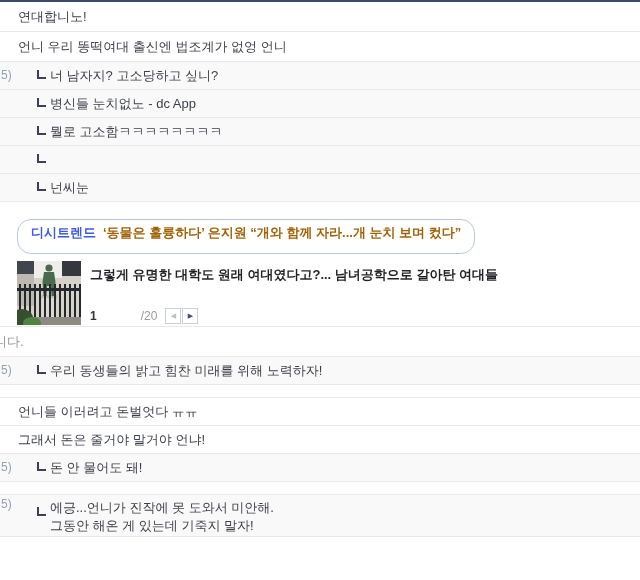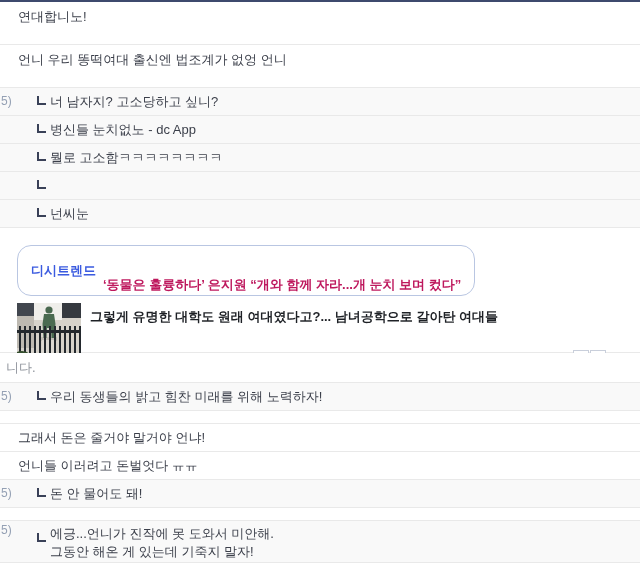--- a/index.html
+++ b/index.html
@@ -18,32 +18,32 @@
     height:2px;background:#3e4a6d;width:100%;
   }
   .row{
     position:relative;
     box-sizing:border-box;
     border-bottom:1px solid #e9e9e9;
     font-size:13px;
     color:#3b3f4a;
     background:#ffffff;
   }
-  .row.lvl0{height:43px;line-height:29px;padding-left:18px;}
+  .row.lvl0{height:30px;line-height:29px;padding-left:18px;}
   .row.reply{
     height:28px;line-height:27px;
     background:#f9f9f9;
     padding-left:50px;
   }
   .row.reply.tall{
     height:42px;
     line-height:18px;
     padding-top:4px;
   }
-  .row.cutrow{height:30px;line-height:29px;padding-left:12px;color:#8f949c;}
+  .row.cutrow{height:30px;line-height:29px;padding-left:0;color:#8f949c;}
   .cut-text{display:inline-block;margin-left:-6px;}
   .reply-icon{
     position:absolute;
     left:37px;top:50%;
     width:7px;height:7px;
     margin-top:-6px;
     border-left:2px solid #3a4158;
     border-bottom:2px solid #3a4158;
   }
   .row.reply.tall .reply-icon{top:12px;margin-top:0;}
@@ -59,48 +59,48 @@
   }
   
   .widget{
     box-sizing:border-box;
     height:125px;
     background:#ffffff;
     border-bottom:1px solid #e9e9e9;
   }
   .trend-pill{
     display:inline-flex;
-    align-items:center;
+    align-items:flex-start;
     margin:17px 0 0 17px;
     height:25px;
     border:1px solid #b9c6e2;
     border-radius:14px;
-    padding:12px 13px;
+    padding:4px 13px;
     font-size:13px;
     font-weight:bold;
     cursor:pointer;
     background:#ffffff;
     white-space:nowrap;
   }
   .trend-badge{color:#3b5be0;margin-right:7px;}
-  .trend-headline{color:#be185d;margin-top:28px;}
+  .trend-headline{color:#a16207;}
   .news{
     display:flex;
     margin:7px 0 0 17px;
   }
   .thumb{
     width:64px;height:64px;
     flex:0 0 64px;
     cursor:pointer;
     overflow:hidden;
   }
   .thumb svg{display:block;}
   .news-info{
     display:flex;
-    flex-direction:row;
+    flex-direction:column;
     margin-left:9px;
   }
   .news-title{
     font-size:13px;
     font-weight:bold;
     color:#1e2126;
     margin-top:5px;
     cursor:pointer;
   }
   .pager{
@@ -221,24 +221,24 @@
   </div>
   <div class="row reply">
     <span class="ip-marker">5)</span>
     <span class="reply-icon"></span>
     <span>우리 동생들의 밝고 힘찬 미래를 위해 노력하자!</span>
   </div>
 
   <div class="gap"></div>
 
   <div class="row lvl0" style="height:28px;line-height:27px;">
+    <span>언니들 이러려고 돈벌엇다 ㅠㅠ</span>
+  </div>
+  <div class="row lvl0" style="height:28px;line-height:27px;">
     <span>그래서 돈은 줄거야 말거야 언냐!</span>
-  </div>
-  <div class="row lvl0" style="height:28px;line-height:27px;">
-    <span>언니들 이러려고 돈벌엇다 ㅠㅠ</span>
   </div>
   <div class="row reply">
     <span class="ip-marker">5)</span>
     <span class="reply-icon"></span>
     <span>돈 안 물어도 돼!</span>
   </div>
 
   <div class="gap"></div>
 
   <div class="row reply tall">

